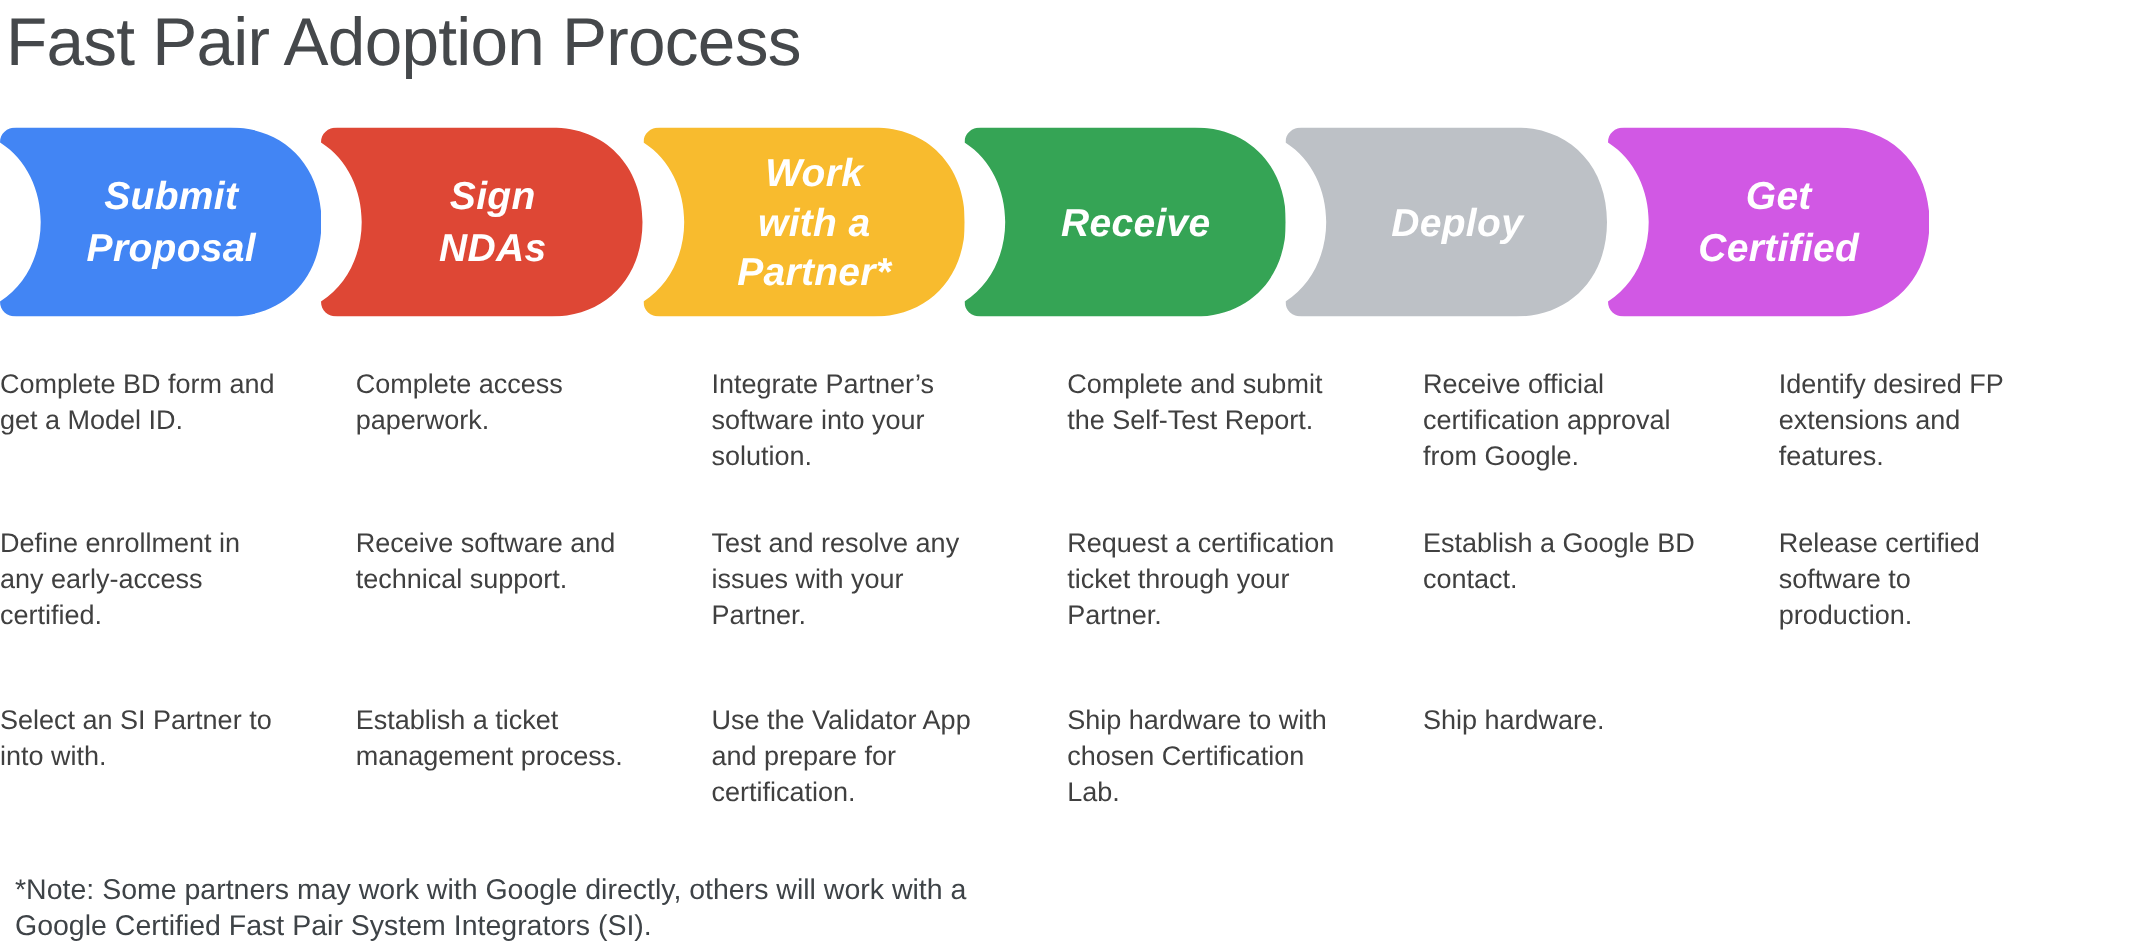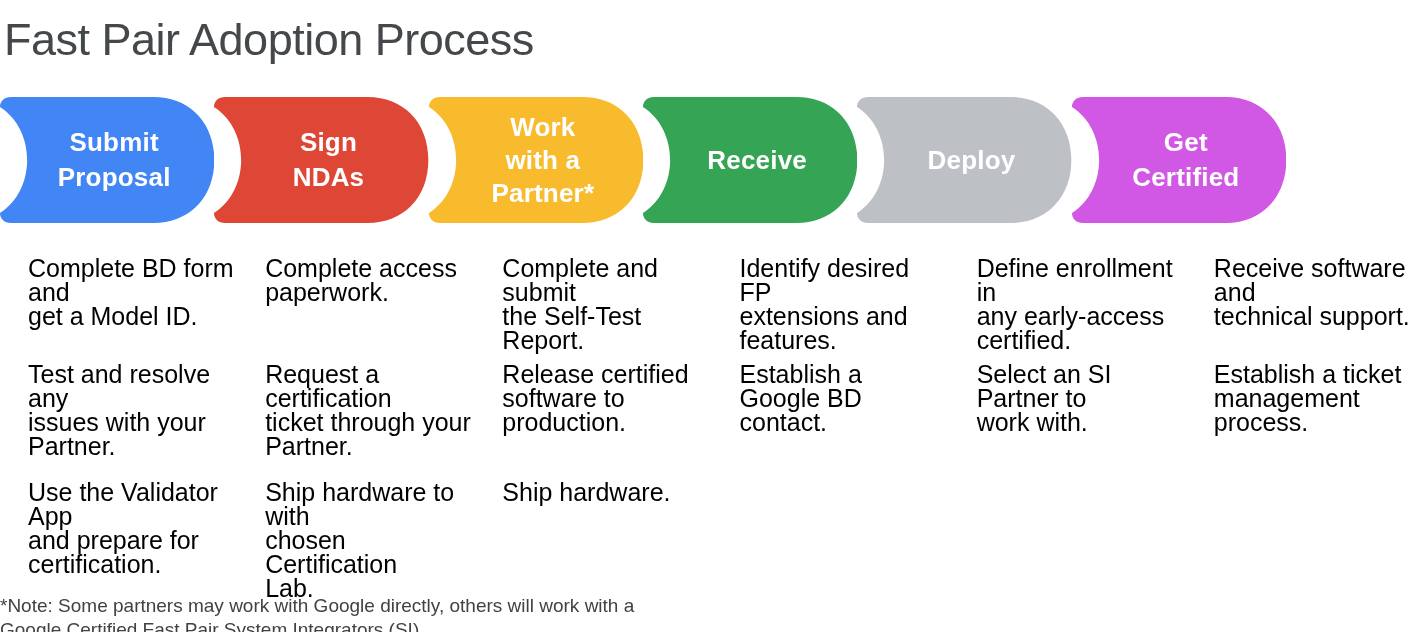--- a/index.html
+++ b/index.html
@@ -10,32 +10,33 @@
   }
   .canvas {
     position: relative;
     width: 1423px;
     height: 632px;
     overflow: hidden;
     background: #ffffff;
   }
   .page-title {
     margin: 0;
-    padding: 14px 0 0 4px;
+    padding: 2px 0 0 4px;
     font-size: 45px;
     line-height: 52px;
     font-weight: 400;
     letter-spacing: -0.5px;
     color: #45484b;
   }
   .stages-row {
     display: flex;
     width: 1286px;
     height: 126px;
     margin-top: 31px;
+    font-style: italic;
   }
   .stage {
     position: relative;
     flex: 1 1 0;
     height: 126px;
   }
   .stage svg {
     position: absolute;
     inset: 0;
     width: 100%;
@@ -59,28 +60,29 @@
     letter-spacing: 0.2px;
   }
   .steps-grid {
     display: grid;
     grid-template-columns: repeat(6, 1fr);
     grid-template-rows: 106px 118px 114px;
     width: 1423px;
     margin-top: 33px;
   }
   .step {
-    padding-left: 28px;
+    padding-left: 0;
     padding-right: 2px;
-    font-size: 25px;
+    font-size: 18px;
     line-height: 24px;
-    color: #000000;
+    color: #404040;
     white-space: pre-line;
   }
   .note {
+    padding-left: 10px;
     font-size: 19px;
     line-height: 24px;
     color: #3e4347;
     white-space: pre-line;
   }
 </style>
 </head>
 <body>
 
 <div class="canvas">
@@ -137,45 +139,51 @@
     </div>
 
   </div>
 
   <div class="steps-grid">
 
     <div class="step">Complete BD form and
 get a Model ID.</div>
     <div class="step">Complete access
 paperwork.</div>
+    <div class="step">Integrate Partner’s
+software into your
+solution.</div>
     <div class="step">Complete and submit
 the Self-Test Report.</div>
+    <div class="step">Receive official
+certification approval
+from Google.</div>
 
     <div class="step">Identify desired FP
 extensions and
 features.</div>
     <div class="step">Define enrollment in
 any early-access
 certified.</div>
     <div class="step">Receive software and
 technical support.</div>
     <div class="step">Test and resolve any
 issues with your
 Partner.</div>
     <div class="step">Request a certification
 ticket through your
 Partner.</div>
+    <div class="step">Establish a Google BD
+contact.</div>
+
     <div class="step">Release certified
 software to
 production.</div>
-
-    <div class="step">Establish a Google BD
-contact.</div>
     <div class="step">Select an SI Partner to
-work with.</div>
+into with.</div>
     <div class="step">Establish a ticket
 management process.</div>
     <div class="step">Use the Validator App
 and prepare for
 certification.</div>
     <div class="step">Ship hardware to with
 chosen Certification
 Lab.</div>
     <div class="step">Ship hardware.</div>
   </div>

